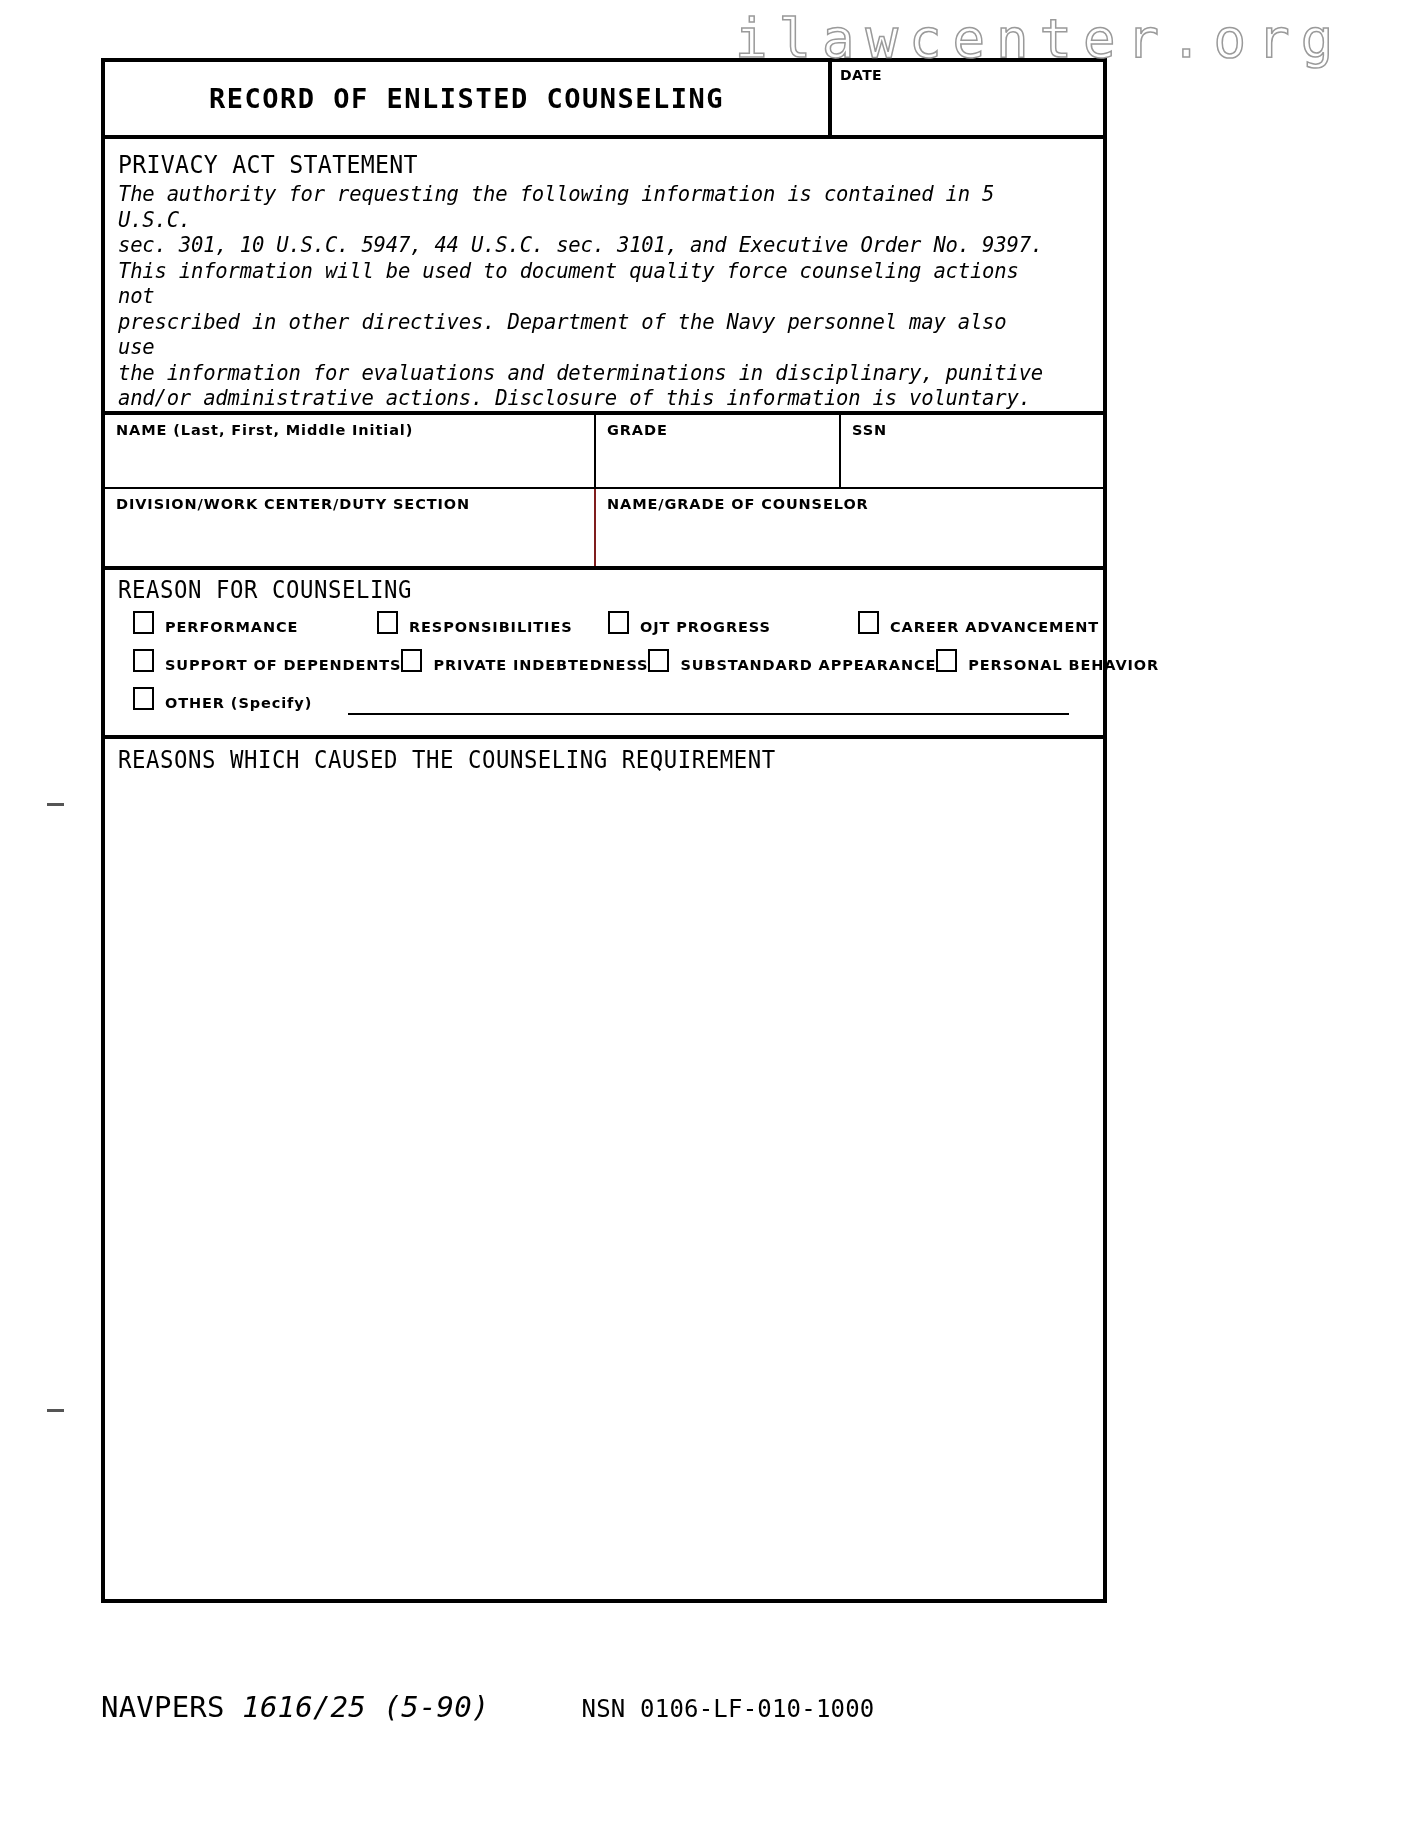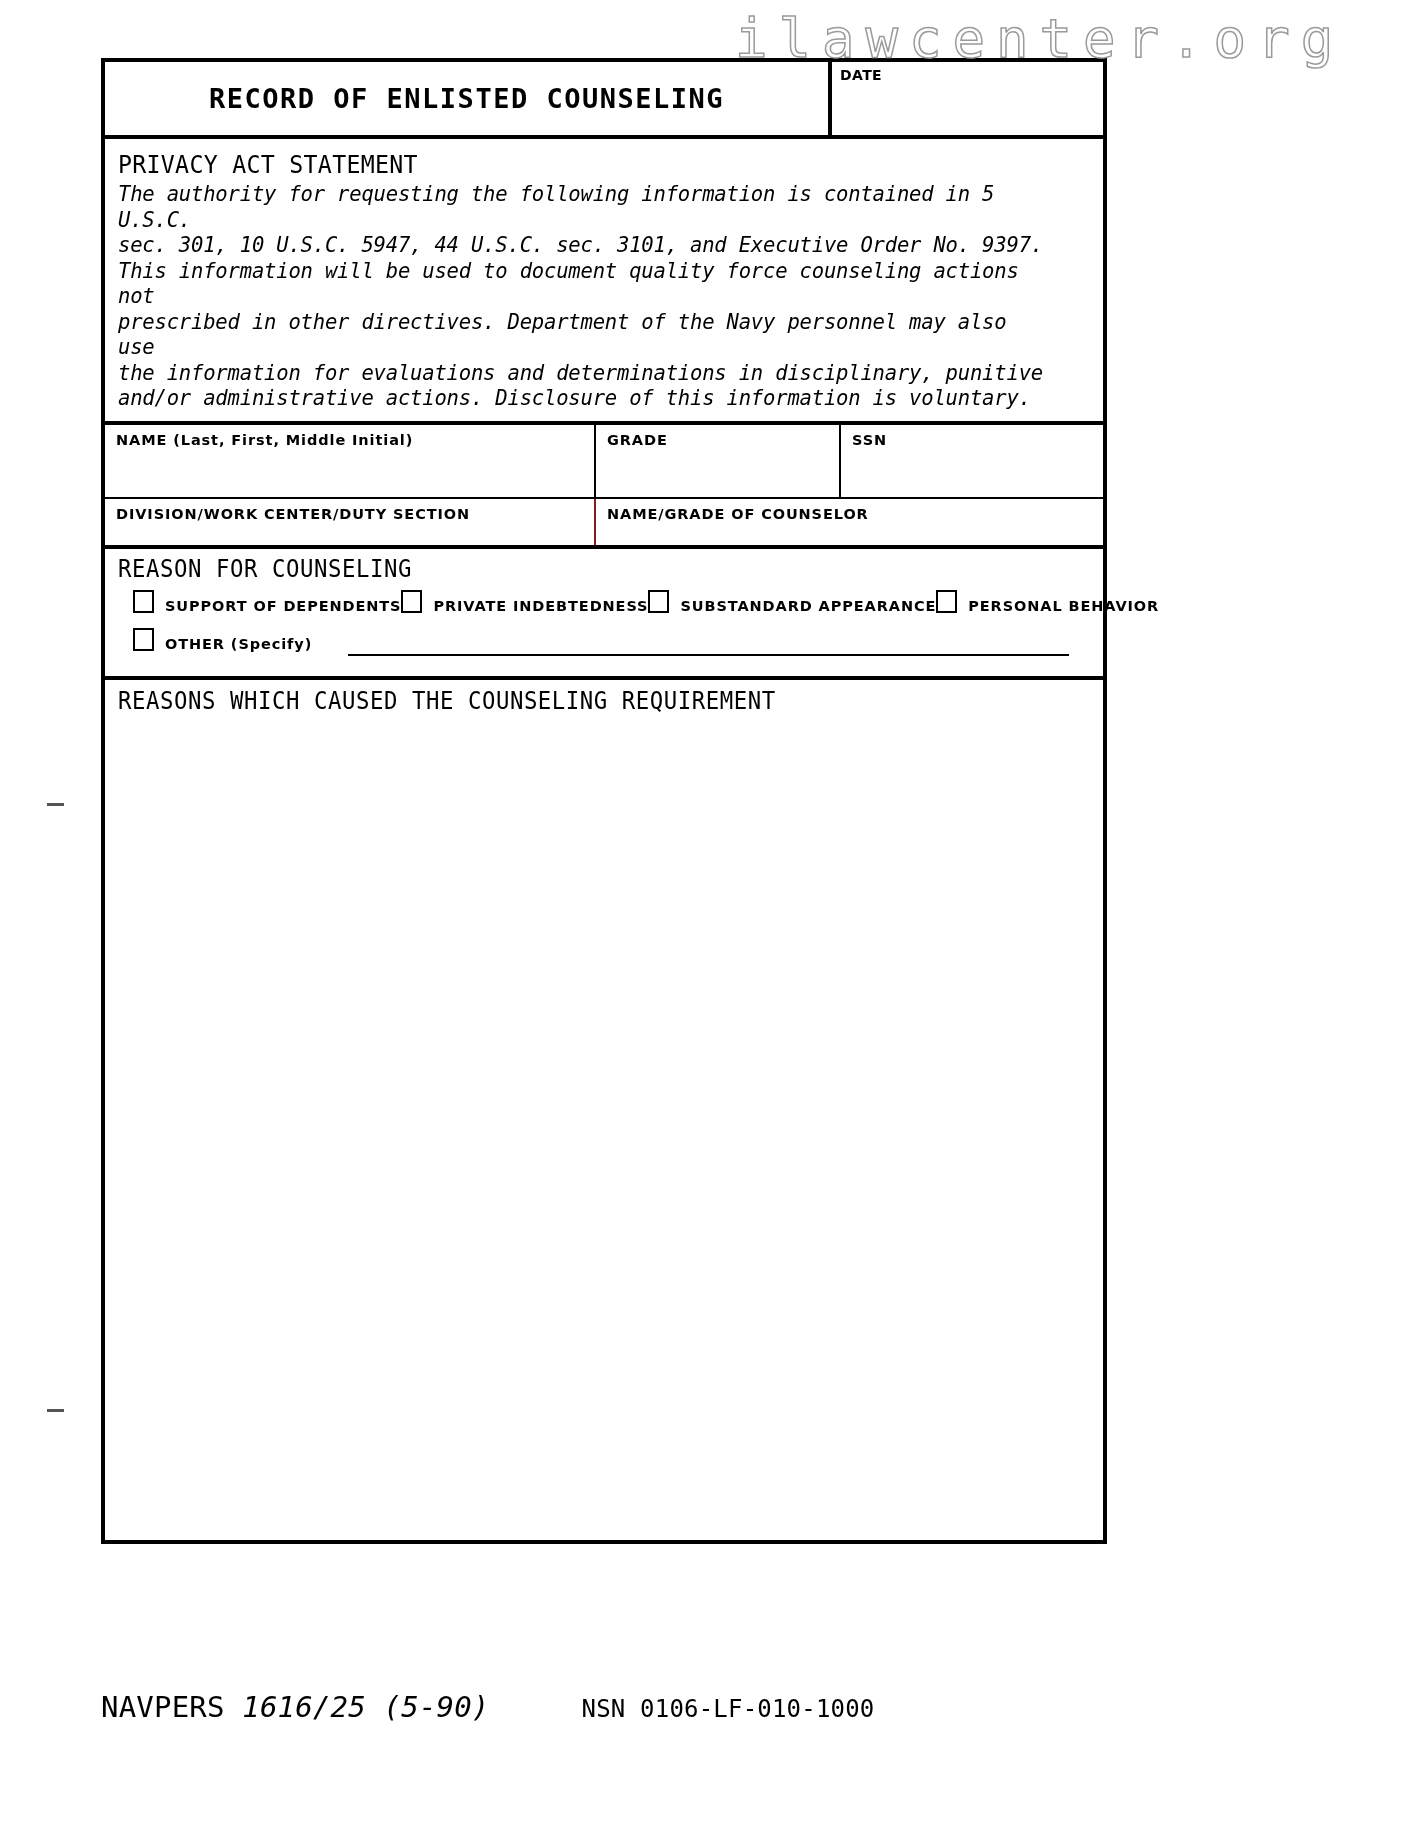--- a/index.html
+++ b/index.html
@@ -72,21 +72,21 @@
   .date-cell .lbl {
     font-family: "DejaVu Sans", sans-serif;
     font-weight: bold;
     font-size: 14px;
     letter-spacing: 0.4px;
   }
 
   
   .privacy {
     border-bottom: 4px solid #000;
-    padding: 11px 12px 10px 13px;
+    padding: 11px 12px 0 13px;
   }
   .privacy h2 {
     margin: 0 0 2px 0;
     font-family: "DejaVu Sans Mono", monospace;
     font-weight: normal;
     font-size: 25px;
     letter-spacing: 0.3px;
     transform: scaleX(0.93);
     transform-origin: left center;
   }
@@ -101,21 +101,21 @@
     transform: scaleX(0.955);
     transform-origin: left top;
   }
 
   
   .id-row {
     display: flex;
     box-sizing: border-box;
   }
   .id-row-1 { height: 74px; border-bottom: 2px solid #000; }
-  .id-row-2 { height: 50px; border-bottom: 4px solid #000; }
+  .id-row-2 { height: 81px; border-bottom: 4px solid #000; }
   .id-cell {
     box-sizing: border-box;
     padding: 7px 0 0 11px;
   }
   .id-cell .lbl {
     font-family: "DejaVu Sans", sans-serif;
     font-weight: bold;
     font-size: 14.5px;
     letter-spacing: 0.9px;
     white-space: nowrap;
@@ -301,20 +301,38 @@
       <div class="lbl">NAME/GRADE OF COUNSELOR</div>
       <div></div>
     </div>
   </div>
 
   <div class="reason">
     <h3>REASON FOR COUNSELING</h3>
 
     <div class="cb-grid">
 
+      <div class="cb-line">
+        <div class="cb-item cb-col-1">
+          <span class="box"></span>
+          <span class="cb-label">PERFORMANCE</span>
+        </div>
+        <div class="cb-item cb-col-2">
+          <span class="box"></span>
+          <span class="cb-label">RESPONSIBILITIES</span>
+        </div>
+        <div class="cb-item cb-col-3">
+          <span class="box"></span>
+          <span class="cb-label">OJT PROGRESS</span>
+        </div>
+        <div class="cb-item cb-col-4">
+          <span class="box"></span>
+          <span class="cb-label">CAREER ADVANCEMENT</span>
+        </div>
+      </div>
 
       <div class="cb-line">
         <div class="cb-item cb-col-1">
           <span class="box"></span>
           <span class="cb-label">SUPPORT OF DEPENDENTS</span>
         </div>
         <div class="cb-item cb-col-2">
           <span class="box"></span>
           <span class="cb-label">PRIVATE INDEBTEDNESS</span>
         </div>

